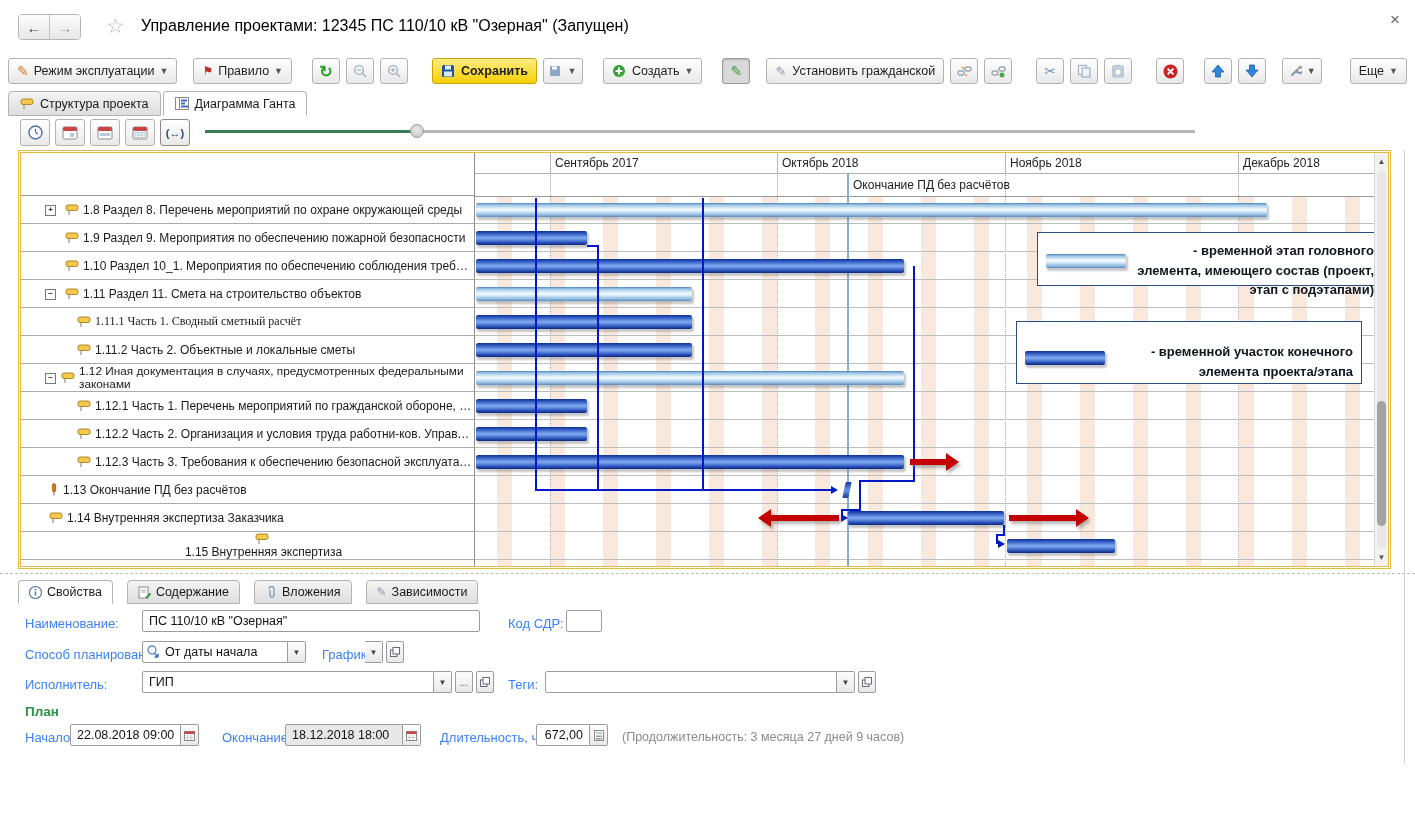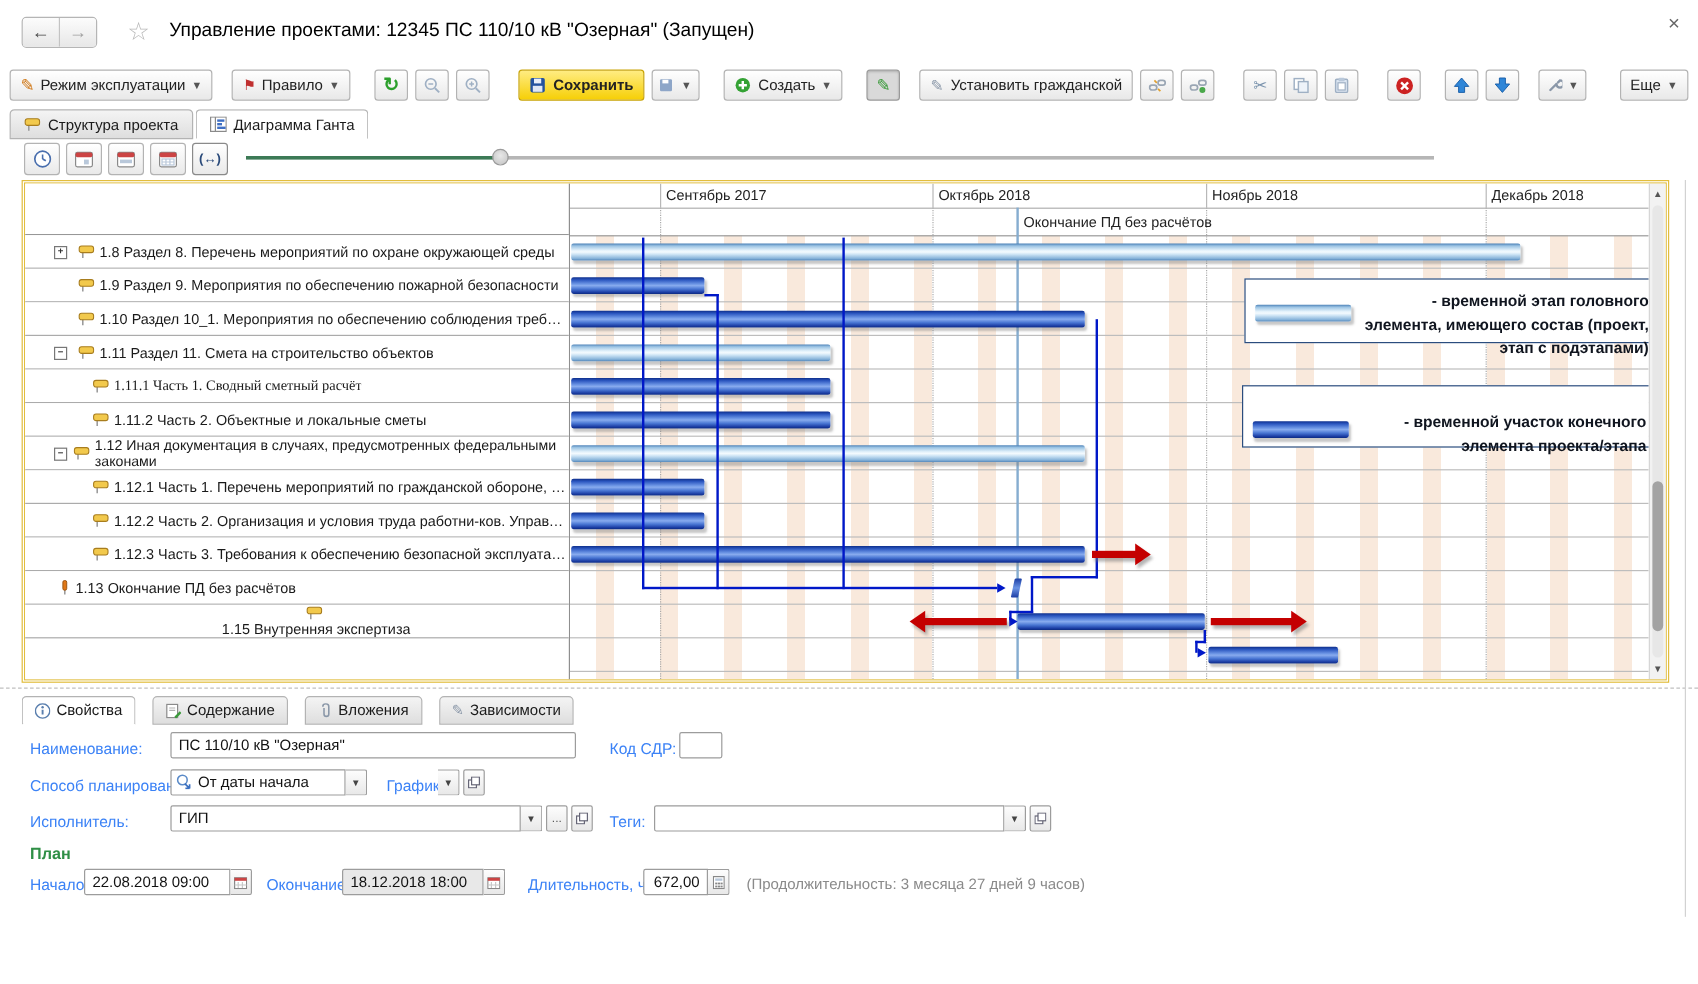--- a/index.html
+++ b/index.html
@@ -62,21 +62,21 @@
   .red-arrow{position:absolute;height:20px;filter:drop-shadow(2px 3px 1.5px rgba(120,120,120,.55));z-index:8}
   .red-arrow .shaft{position:absolute;top:7px;height:6px;background:#c40000}
   .red-arrow.right .shaft{left:0;right:11px}
   .red-arrow.right .head{position:absolute;right:0;top:1px;width:0;height:0;border-left:13px solid #c40000;border-top:9px solid transparent;border-bottom:9px solid transparent}
   .red-arrow.left .shaft{left:11px;right:0}
   .red-arrow.left .head{position:absolute;left:0;top:1px;width:0;height:0;border-right:13px solid #c40000;border-top:9px solid transparent;border-bottom:9px solid transparent}
   .legend{position:absolute;border:1px solid #2b4d7e;background:#fff;z-index:7;font-weight:bold;font-size:13px;color:#10151f;text-align:right;box-sizing:border-box;padding:8px 8px 6px 96px;line-height:1.5}
   .legend .sw{position:absolute;left:8px;width:80px;height:14px;border-radius:2px}
   #legend1{left:562px;top:79px;width:346px;height:54px}
   #legend1 .sw{top:21px}
-  #legend2{left:560px;top:168px;width:346px;height:52px;padding-top:20px}
+  #legend2{left:541px;top:168px;width:346px;height:63px;padding-top:20px}
   #legend2 .sw{top:29px}
   #vscroll{position:absolute;right:0;top:0;width:14px;height:100%;background:#f2f2f2;border-left:1px solid #d6d6d6;box-sizing:border-box;z-index:10}
   #vscroll .groove{position:absolute;left:2px;right:2px;top:18px;bottom:18px;background:#e7e7e7;border-radius:5px}
   #vscroll .thumb{position:absolute;left:2px;right:2px;top:248px;height:125px;background:#a3a3a3;border-radius:5px}
   .sc-arrow{position:absolute;left:0;width:13px;text-align:center;font-size:8px;color:#555}
   
   #dashsep{position:absolute;left:0;top:573px;width:100%;border-top:1px dashed #c0c0c0}
   #rightline{position:absolute;left:1404px;top:150px;height:614px;border-left:1px solid #d2d2d2}
   #proptabs{position:absolute;left:18px;top:580px;display:flex}
   .ptab{height:22px;display:flex;align-items:center;padding:0 10px;border:1px solid #b3b3b3;border-radius:4px 4px 0 0;background:linear-gradient(#f4f4f4,#dedede);margin-right:14px;font-size:12.5px}
@@ -393,20 +393,29 @@
             <span class="lbl">1.12.3 Часть 3. Требования к обеспечению безопасной эксплуатации...</span>
           </div>
           <div class="task-row" style="padding-left: 28px;">
             <span style="flex: 0 0 auto; display: inline-flex;">
               <svg width="10" height="13">
                 <line x1="5" y1="5" x2="5" y2="12.5" stroke="#9a9a9a" stroke-width="1.3"></line>
                 <rect x="3.4" y="0.8" width="3.2" height="8" rx="1.3" fill="#e07818" stroke="#9a5410" stroke-width="0.8"></rect>
               </svg>
             </span>
             <span class="lbl">1.13 Окончание ПД без расчётов</span>
+          </div>
+          <div class="task-row" style="padding-left: 28px;">
+            <span style="flex: 0 0 auto; display: inline-flex;">
+              <svg width="14" height="13">
+                <line x1="4" y1="6" x2="4" y2="12" stroke="#9a9a9a" stroke-width="1.3"></line>
+                <rect x="1" y="2" width="12" height="5.5" rx="2" fill="#f2c94c" stroke="#a87d1e" stroke-width="0.9"></rect>
+              </svg>
+            </span>
+            <span class="lbl">1.14 Внутренняя экспертиза Заказчика</span>
           </div>
           <div class="task-row" style="padding-left: 28px; flex-direction: column;">
             <span style="flex: 0 0 auto; display: inline-flex;">
               <svg width="14" height="13">
                 <line x1="4" y1="6" x2="4" y2="12" stroke="#9a9a9a" stroke-width="1.3"></line>
                 <rect x="1" y="2" width="12" height="5.5" rx="2" fill="#f2c94c" stroke="#a87d1e" stroke-width="0.9"></rect>
               </svg>
             </span>
             <span class="lbl">1.15 Внутренняя экспертиза</span>
           </div>
@@ -584,21 +593,21 @@
           <rect x="0.5" y="3" width="6.5" height="6.5" fill="#fff" stroke="#667"></rect>
           <rect x="3" y="0.5" width="6.5" height="6.5" fill="#fff" stroke="#667"></rect>
         </svg>
       </div>
   </div>
 
   <div id="planhdr">План</div>
 
   <div class="f-label" style="left:25px;top:730px">Начало:</div>
   <div class="fld" style="left:70px;top:724px">
-    <input style="width: 122px;" value="22.08.2018 09:00">
+    <input style="width: 111px; text-align: center;" value="22.08.2018 09:00">
     <div class="mini first">
         <svg width="11" height="11">
           <rect x="0.5" y="1.5" width="10" height="9" fill="#fff" stroke="#888"></rect>
           <rect x="0.5" y="1.5" width="10" height="2.5" fill="#cc4444"></rect>
           <line x1="3.5" y1="5" x2="3.5" y2="10" stroke="#c8c8c8"></line>
           <line x1="7" y1="5" x2="7" y2="10" stroke="#c8c8c8"></line>
           <line x1="0.5" y1="7.5" x2="10.5" y2="7.5" stroke="#c8c8c8"></line>
         </svg>
       </div>
   </div>

